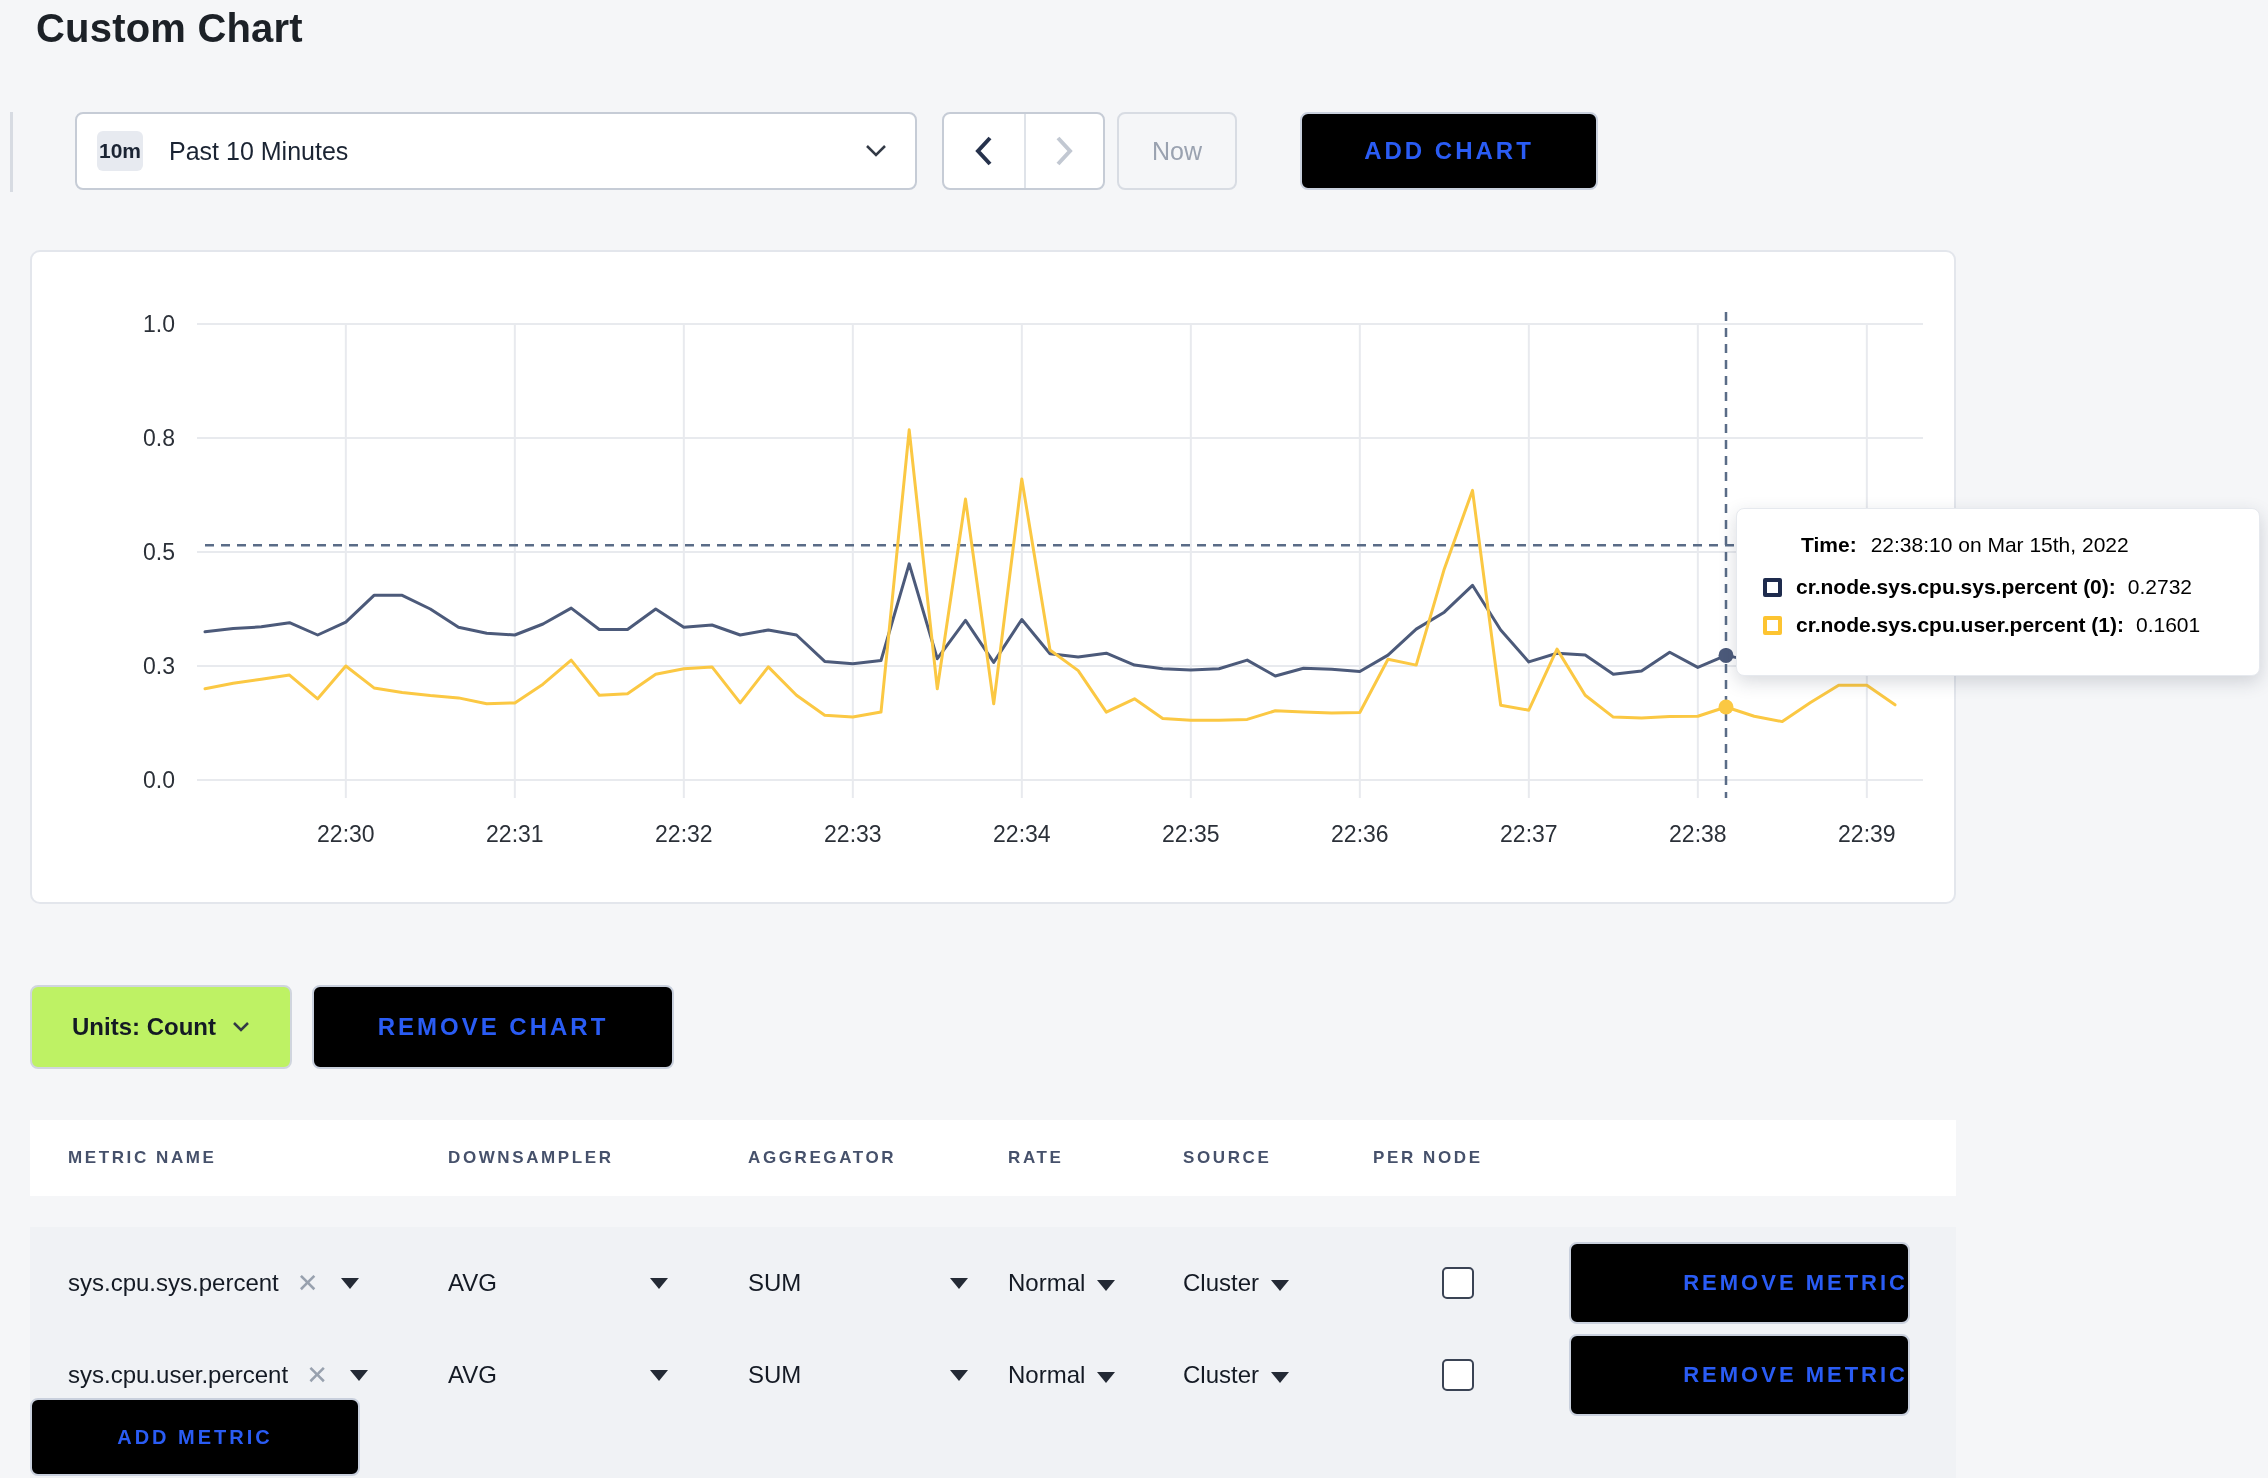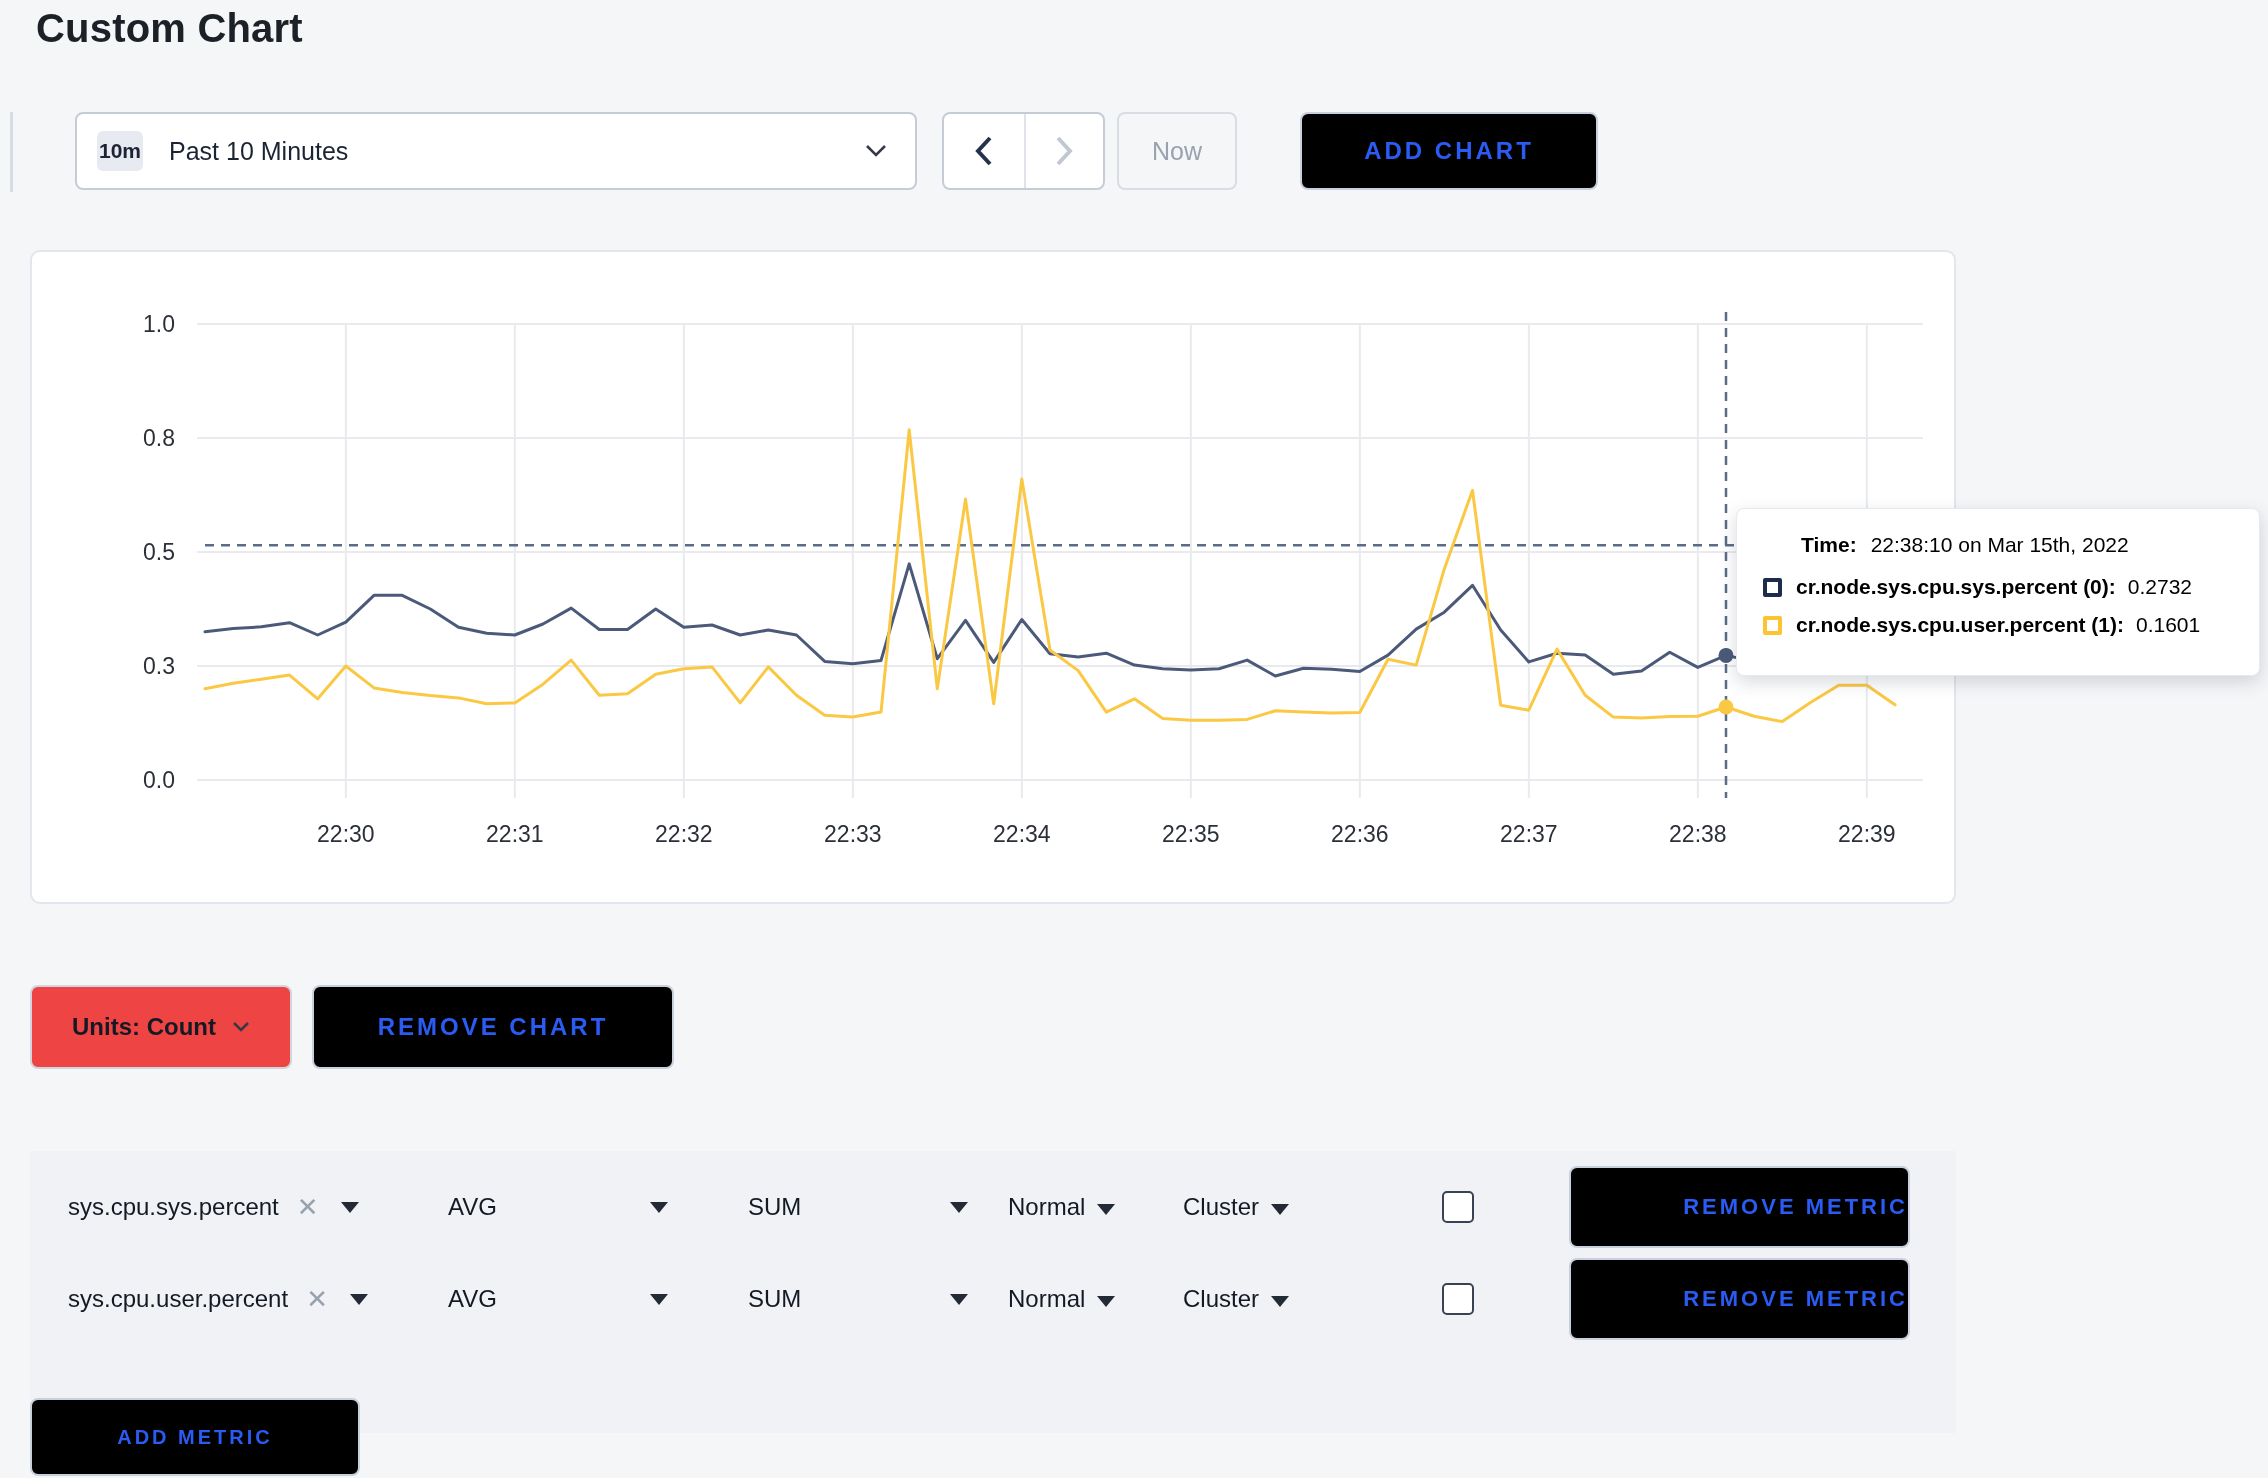--- a/index.html
+++ b/index.html
@@ -77,21 +77,21 @@
   .tt-time-row .tt-value { margin-left:14px; }
   .tt-series-row { display:flex; align-items:center; margin-top:14px; }
   .tt-swatch { width:19px; height:19px; border-radius:2px; background:#fff; margin-right:14px; flex:none; }
   .tt-series-name { font-weight:700; }
   .tt-series-value { margin-left:12px; }
 
   
   .units-row { position:absolute; left:30px; top:985px; height:84px; }
   .units-box {
     position:absolute; left:0; top:0; width:262px; height:84px;
-    background:#ef4444; border:2px solid #d0d5de; border-radius:8px;
+    background:#bef264; border:2px solid #d0d5de; border-radius:8px;
     display:flex; align-items:center; justify-content:center; gap:16px;
     font-size:24px; font-weight:700; color:#141a24; cursor:pointer;
   }
   .remove-chart-button { position:absolute; left:282px; top:0; width:362px; height:84px; font-size:24px; }
 
   
   .metrics-table { position:absolute; left:0; top:1120px; width:2268px; }
   .mt-grid { display:grid; grid-template-columns:380px 300px 260px 175px 190px 170px 1fr; align-items:center; }
   .mt-header {
     background:#fff; width:1926px; margin-left:30px; height:76px; padding-left:38px;
@@ -217,20 +217,31 @@
     <div class="units-box">
       <span>Units: Count</span>
       <svg width="18" height="12" viewBox="0 0 18 12">
           <polyline points="2,2 9,9 16,2" fill="none" stroke="#333a46" stroke-width="2.5"></polyline>
         </svg>
     </div>
     <button class="blue-button remove-chart-button">REMOVE CHART</button>
   </div>
 
   <div class="metrics-table">
+    <div class="mt-header">
+      <div class="mt-grid" id="mt-head-row">
+          <div class="mt-head-cell">METRIC NAME</div>
+          <div class="mt-head-cell">DOWNSAMPLER</div>
+          <div class="mt-head-cell">AGGREGATOR</div>
+          <div class="mt-head-cell">RATE</div>
+          <div class="mt-head-cell">SOURCE</div>
+          <div class="mt-head-cell">PER NODE</div>
+          <div></div>
+        </div>
+    </div>
     <div class="mt-body" id="mt-body">
 
   <div class="mt-grid mt-row">
     <div class="cell-flex">
       <span class="metric-name">sys.cpu.sys.percent</span>
       <span class="x-icon">✕</span>
       <span class="caret-down"></span>
     </div>
     <div class="cell-flex dd-between">
       <span>AVG</span>

